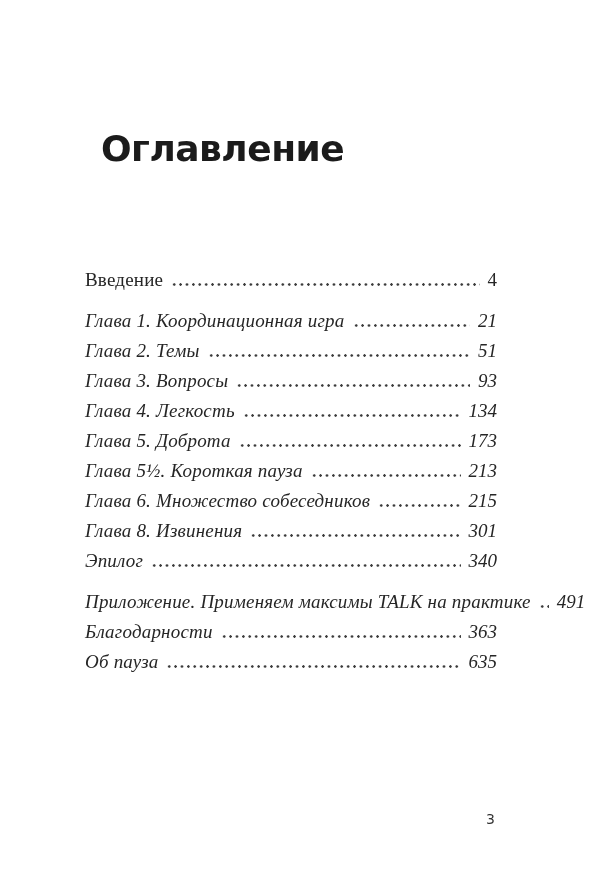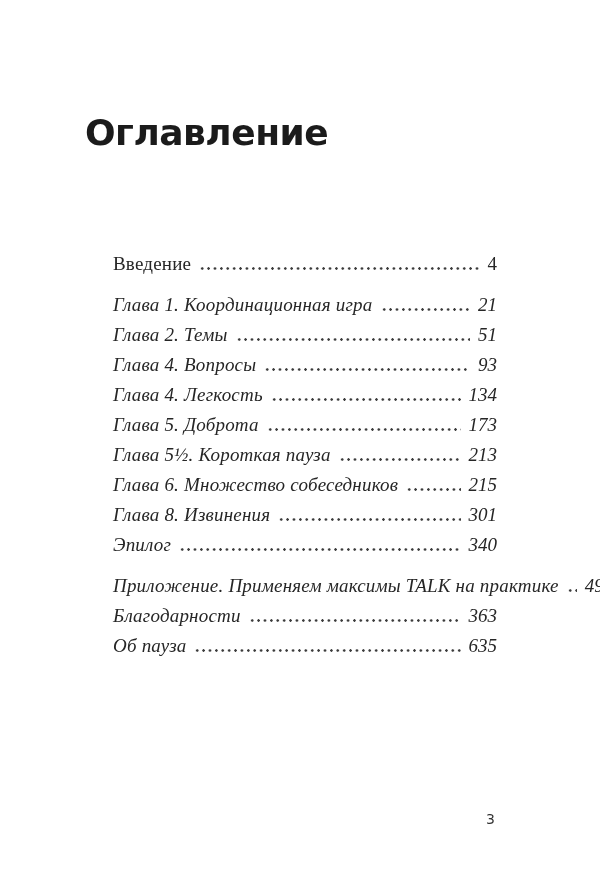--- a/index.html
+++ b/index.html
@@ -15,21 +15,21 @@
     overflow: hidden;
     box-sizing: border-box;
   }
   .content {
     position: absolute;
     left: 85px;
     right: 103px;
     top: 0;
   }
   .page-title {
-    margin: 0;
+    margin: 16px;
     padding-top: 112px;
     font-family: "DejaVu Sans", "Liberation Sans", sans-serif;
     font-weight: 700;
     font-size: 36px;
     line-height: 1.15;
     letter-spacing: -0.5px;
     color: #1b1b1b;
   }
   .toc {
     margin-top: 96px;
@@ -42,21 +42,20 @@
   .toc-row {
     display: flex;
     align-items: baseline;
     height: 30px;
     line-height: 30px;
     white-space: nowrap;
   }
   .toc-label {
     flex: 0 0 auto;
     letter-spacing: 0.2px;
-    margin-left: 28px;
   }
   .toc-leader {
     flex: 1 1 auto;
     min-width: 10px;
     height: 4px;
     margin: 0 8px 0 8px;
     background-image: radial-gradient(circle, #3c3c3c 1.1px, rgba(0,0,0,0) 1.45px);
     background-size: 6.4px 3px;
     background-repeat: repeat-x;
     background-position: left 100%;
@@ -94,21 +93,21 @@
             <span class="toc-label">Глава 1. Координационная игра</span>
             <span class="toc-leader"></span>
             <span class="toc-page">21</span>
           </div>
           <div class="toc-row">
             <span class="toc-label">Глава 2. Темы</span>
             <span class="toc-leader"></span>
             <span class="toc-page">51</span>
           </div>
           <div class="toc-row">
-            <span class="toc-label">Глава 4. Вопросы</span>
+            <span class="toc-label">Глава 3. Вопросы</span>
             <span class="toc-leader"></span>
             <span class="toc-page">93</span>
           </div>
           <div class="toc-row">
             <span class="toc-label">Глава 4. Легкость</span>
             <span class="toc-leader"></span>
             <span class="toc-page">134</span>
           </div>
           <div class="toc-row">
             <span class="toc-label">Глава 5. Доброта</span>

